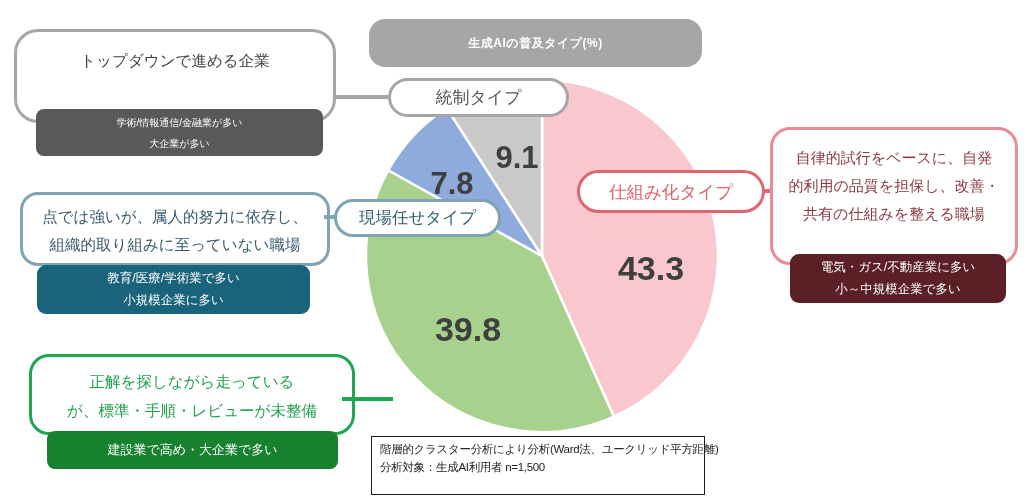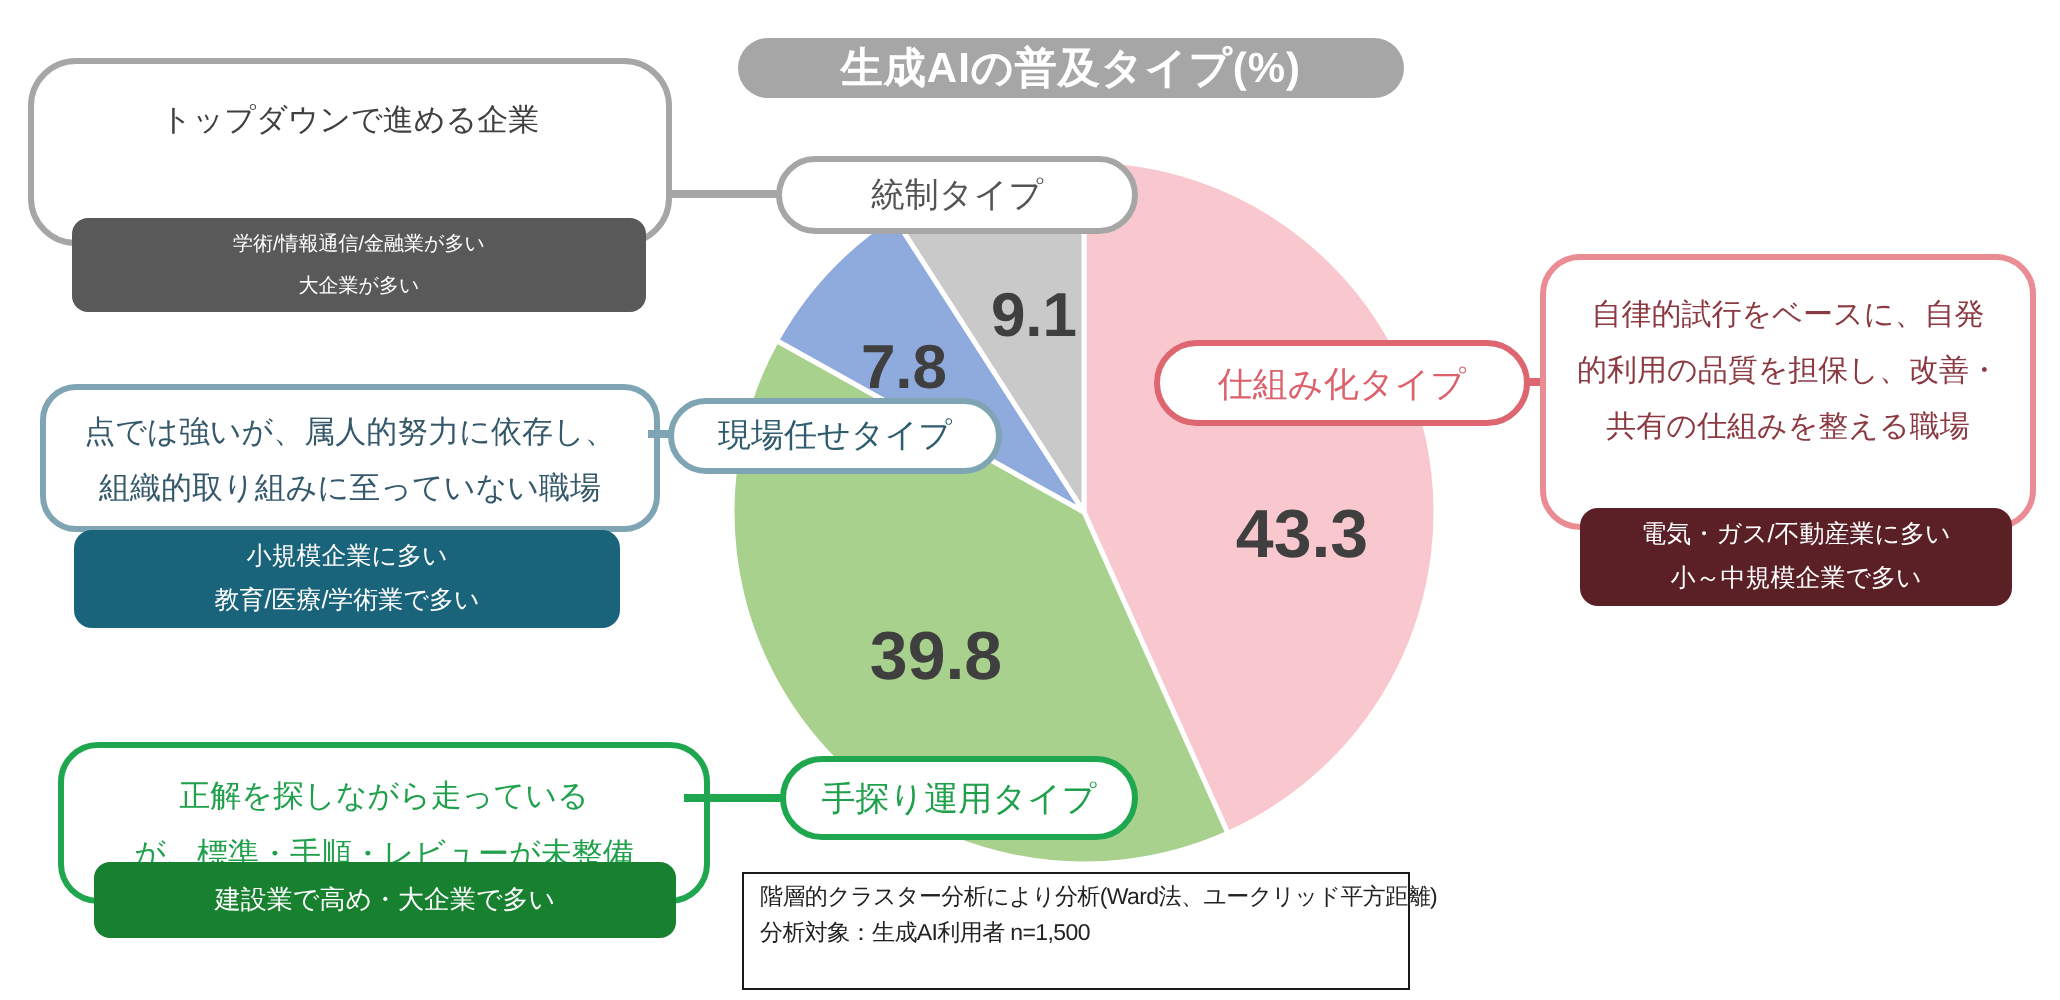--- a/index.html
+++ b/index.html
@@ -2,23 +2,23 @@
 <html><head>
 <meta charset="utf-8">
 <style>
   html,body { margin:0; padding:0; background:#fff; }
   .stage {
     position:relative; width:1030px; height:500px; background:#ffffff;
     font-family:"Liberation Sans","DejaVu Sans",sans-serif; overflow:hidden;
   }
   
   .title-banner {
-    position:absolute; left:369px; top:19px; width:333px; height:30px;
+    position:absolute; left:369px; top:19px; width:333px; height:48px;
     background:#a6a6a6; border-radius:16px; color:#ffffff;
-    font-size:21px; font-weight:bold; display:flex; align-items:center; justify-content:center;
+    font-size:12px; font-weight:bold; display:flex; align-items:center; justify-content:center;
     z-index:6; letter-spacing:0.5px;
   }
   
   .pie-wrap { position:absolute; left:360px; top:74px; width:364px; height:364px; z-index:1; }
   .val {
     position:absolute; transform:translate(-50%,-50%); color:#3f3f3f;
     font-weight:bold; z-index:2; white-space:nowrap;
   }
   .val-big   { font-size:34px; }
   .val-small { font-size:31px; }
@@ -42,21 +42,21 @@
     color:#35596b; font-size:15.5px; line-height:28px; padding-top:8px;
   }
   .box-shikumi {
     left:770px; top:127px; width:248px; height:138px;
     border:3px solid #ea8c94; border-radius:20px;
     color:#8c3a42; font-size:15px; line-height:28px; padding-top:14px;
   }
   .box-tesaguri {
     left:29px; top:354px; width:326px; height:81px;
     border:3.5px solid #1fa750; border-radius:20px;
-    color:#1fa04b; font-size:15.5px; line-height:29px; padding-top:10px;margin-top:17px;
+    color:#1fa04b; font-size:15.5px; line-height:29px; padding-top:10px;
   }
   
   .tag {
     position:absolute; color:#ffffff; text-align:center; box-sizing:border-box; z-index:4;
   }
   .tag-tousei {
     left:36px; top:109px; width:287px; height:47px; background:#595959;
     border-radius:8px; font-size:10px; line-height:21px; padding-top:3px;
   }
   .tag-genba {
@@ -135,22 +135,22 @@
     <div>大企業が多い</div>
   </div>
   <div class="conn conn-tousei"></div>
   <div class="pill pill-tousei">統制タイプ</div>
 
   <div class="box box-genba">
     <div>点では強いが、属人的努力に依存し、</div>
     <div>組織的取り組みに至っていない職場</div>
   </div>
   <div class="tag tag-genba">
+    <div>教育/医療/学術業で多い</div>
     <div>小規模企業に多い</div>
-    <div>教育/医療/学術業で多い</div>
   </div>
   <div class="conn conn-genba"></div>
   <div class="pill pill-genba">現場任せタイプ</div>
 
   <div class="pill pill-shikumi">仕組み化タイプ</div>
   <div class="conn conn-shikumi"></div>
   <div class="box box-shikumi">
     <div>自律的試行をベースに、自発</div>
     <div>的利用の品質を担保し、改善・</div>
     <div>共有の仕組みを整える職場</div>
@@ -161,20 +161,19 @@
   </div>
 
   <div class="box box-tesaguri">
     <div>正解を探しながら走っている</div>
     <div>が、標準・手順・レビューが未整備</div>
   </div>
   <div class="tag tag-tesaguri">
     <div>建設業で高め・大企業で多い</div>
   </div>
   <div class="conn conn-tesaguri"></div>
-  <div class="pill pill-tesaguri">手探り運用タイプ</div>
 
   <div class="footnote">
     <div>階層的クラスター分析により分析(Ward法、ユークリッド平方距離)</div>
     <div>分析対象：生成AI利用者 n=1,500</div>
   </div>
 
 </div>
 
 </body></html>

